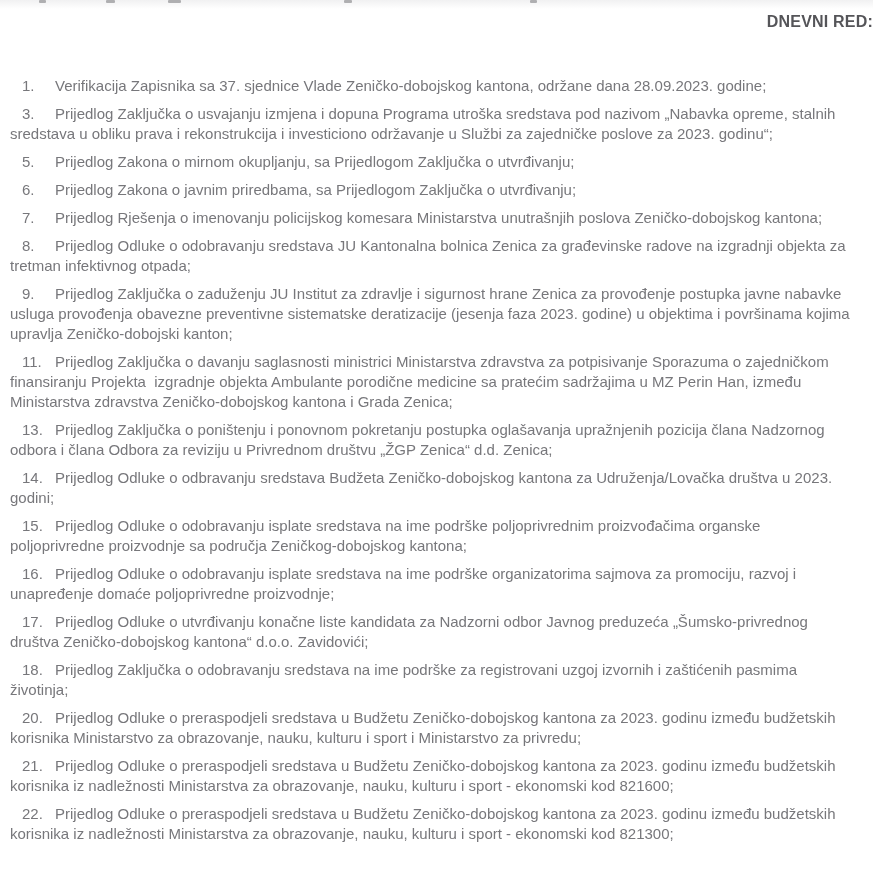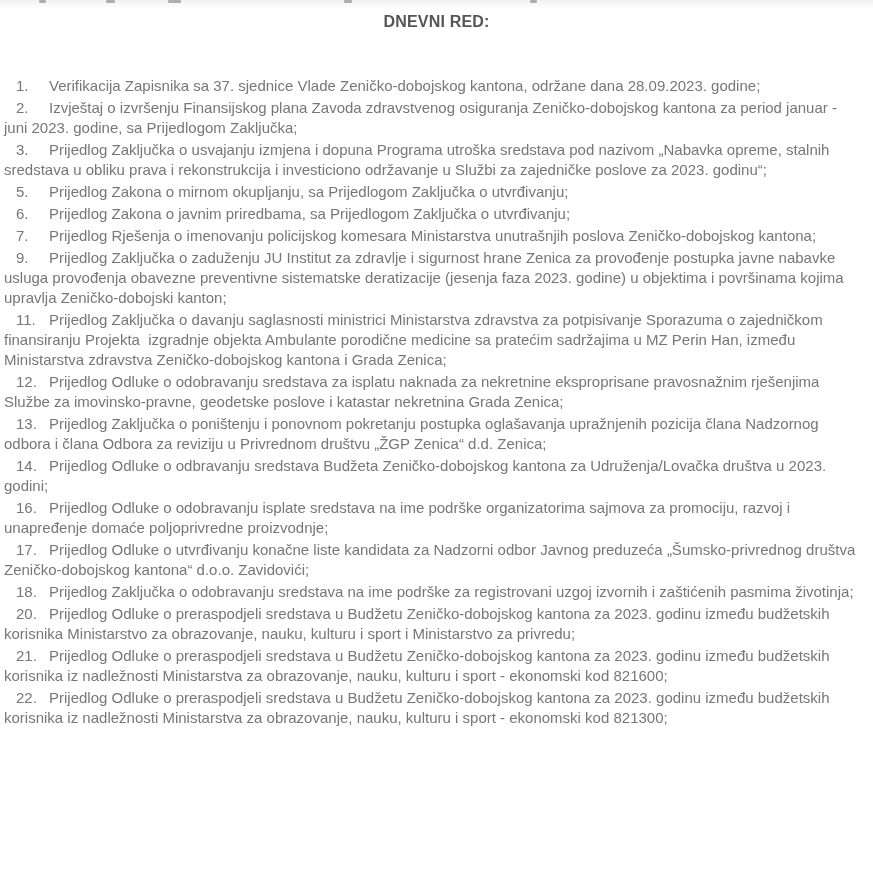--- a/index.html
+++ b/index.html
@@ -25,35 +25,35 @@
     position: absolute;
     top: 0;
     height: 3px;
     background: #98989b;
     border-radius: 1px;
     opacity: .75;
   }
   .page-title {
     margin: 0;
     padding-top: 13px;
-    text-align: center;
+    text-align: right;
     font-size: 16px;
     font-weight: bold;
     color: #555559;
     letter-spacing: .2px;
   }
   .agenda-list {
     margin-top: 45px;
     padding: 0 11px 0 2px;
     color: #77777b;
     font-size: 15px;
     line-height: 20px;
   }
   p.item {
-    margin: 2px;
+    margin: 8px;
     text-indent: 12px;
     white-space: pre-wrap;
   }
   .num {
     display: inline-block;
     min-width: 33px;
     text-indent: 0;
   }
 </style>
 </head>
@@ -65,43 +65,43 @@
 <span class="remnant" style="left:106px; width:9px;"></span>
 <span class="remnant" style="left:168px; width:13px;"></span>
 <span class="remnant" style="left:344px; width:8px;"></span>
 <span class="remnant" style="left:530px; width:7px;"></span>
 
 <h1 class="page-title">DNEVNI RED:</h1>
 
 <div class="agenda-list" id="agenda-list">
   <p class="item"><span class="num">1.</span><span>Verifikacija Zapisnika sa 37. sjednice Vlade Zeničko-dobojskog kantona, održane dana 28.09.2023. godine;</span></p>
 
-  <p class="item"><span class="num">2.</span><span>Izvještaj o izvršenju Finansijskog plana Zavoda zdravstvenog osiguranja Zeničko-dobojskog kantona za period januar - juni 2023. godine, sa Prijedlogom Zaključka;</span></p>
 
   <p class="item"><span class="num">3.</span><span>Prijedlog Zaključka o usvajanju izmjena i dopuna Programa utroška sredstava pod nazivom „Nabavka opreme, stalnih sredstava u obliku prava i rekonstrukcija i investiciono održavanje u Službi za zajedničke poslove za 2023. godinu“;</span></p>
 
 
   <p class="item"><span class="num">5.</span><span>Prijedlog Zakona o mirnom okupljanju, sa Prijedlogom Zaključka o utvrđivanju;</span></p>
 
   <p class="item"><span class="num">6.</span><span>Prijedlog Zakona o javnim priredbama, sa Prijedlogom Zaključka o utvrđivanju;</span></p>
 
   <p class="item"><span class="num">7.</span><span>Prijedlog Rješenja o imenovanju policijskog komesara Ministarstva unutrašnjih poslova Zeničko-dobojskog kantona;</span></p>
 
+  <p class="item"><span class="num">8.</span><span>Prijedlog Odluke o odobravanju sredstava JU Kantonalna bolnica Zenica za građevinske radove na izgradnji objekta za tretman infektivnog otpada;</span></p>
 
   <p class="item"><span class="num">9.</span><span>Prijedlog Zaključka o zaduženju JU Institut za zdravlje i sigurnost hrane Zenica za provođenje postupka javne nabavke usluga provođenja obavezne preventivne sistematske deratizacije (jesenja faza 2023. godine) u objektima i površinama kojima upravlja Zeničko-dobojski kanton;</span></p>
 
 
   <p class="item"><span class="num">11.</span><span>Prijedlog Zaključka o davanju saglasnosti ministrici Ministarstva zdravstva za potpisivanje Sporazuma o zajedničkom finansiranju Projekta  izgradnje objekta Ambulante porodične medicine sa pratećim sadržajima u MZ Perin Han, između  Ministarstva zdravstva Zeničko-dobojskog kantona i Grada Zenica;</span></p>
 
-  <p class="item"><span class="num">12.</span><span>Prijedlog Odluke o odobravanju sredstava za isplatu naknada za nekretnine eksproprisane pravosnažnim rješenjima Službe za imovinsko-pravne, geodetske poslove i katastar nekretnina Grada Zenica;</span></p>
 
   <p class="item"><span class="num">13.</span><span>Prijedlog Zaključka o poništenju i ponovnom pokretanju postupka oglašavanja upražnjenih pozicija člana Nadzornog odbora i člana Odbora za reviziju u Privrednom društvu „ŽGP Zenica“ d.d. Zenica;</span></p>
 
   <p class="item"><span class="num">14.</span><span>Prijedlog Odluke o odbravanju sredstava Budžeta Zeničko-dobojskog kantona za Udruženja/Lovačka društva u 2023. godini;</span></p>
 
+  <p class="item"><span class="num">15.</span><span>Prijedlog Odluke o odobravanju isplate sredstava na ime podrške poljoprivrednim proizvođačima organske poljoprivredne proizvodnje sa područja Zeničkog-dobojskog kantona;</span></p>
 
   <p class="item"><span class="num">16.</span><span>Prijedlog Odluke o odobravanju isplate sredstava na ime podrške organizatorima sajmova za promociju, razvoj i unapređenje domaće poljoprivredne proizvodnje;</span></p>
 
   <p class="item"><span class="num">17.</span><span>Prijedlog Odluke o utvrđivanju konačne liste kandidata za Nadzorni odbor Javnog preduzeća „Šumsko-privrednog društva Zeničko-dobojskog kantona“ d.o.o. Zavidovići;</span></p>
 
   <p class="item"><span class="num">18.</span><span>Prijedlog Zaključka o odobravanju sredstava na ime podrške za registrovani uzgoj izvornih i zaštićenih pasmima životinja;</span></p>
 
 
   <p class="item"><span class="num">20.</span><span>Prijedlog Odluke o preraspodjeli sredstava u Budžetu Zeničko-dobojskog kantona za 2023. godinu između budžetskih korisnika Ministarstvo za obrazovanje, nauku, kulturu i sport i Ministarstvo za privredu;</span></p>
 

